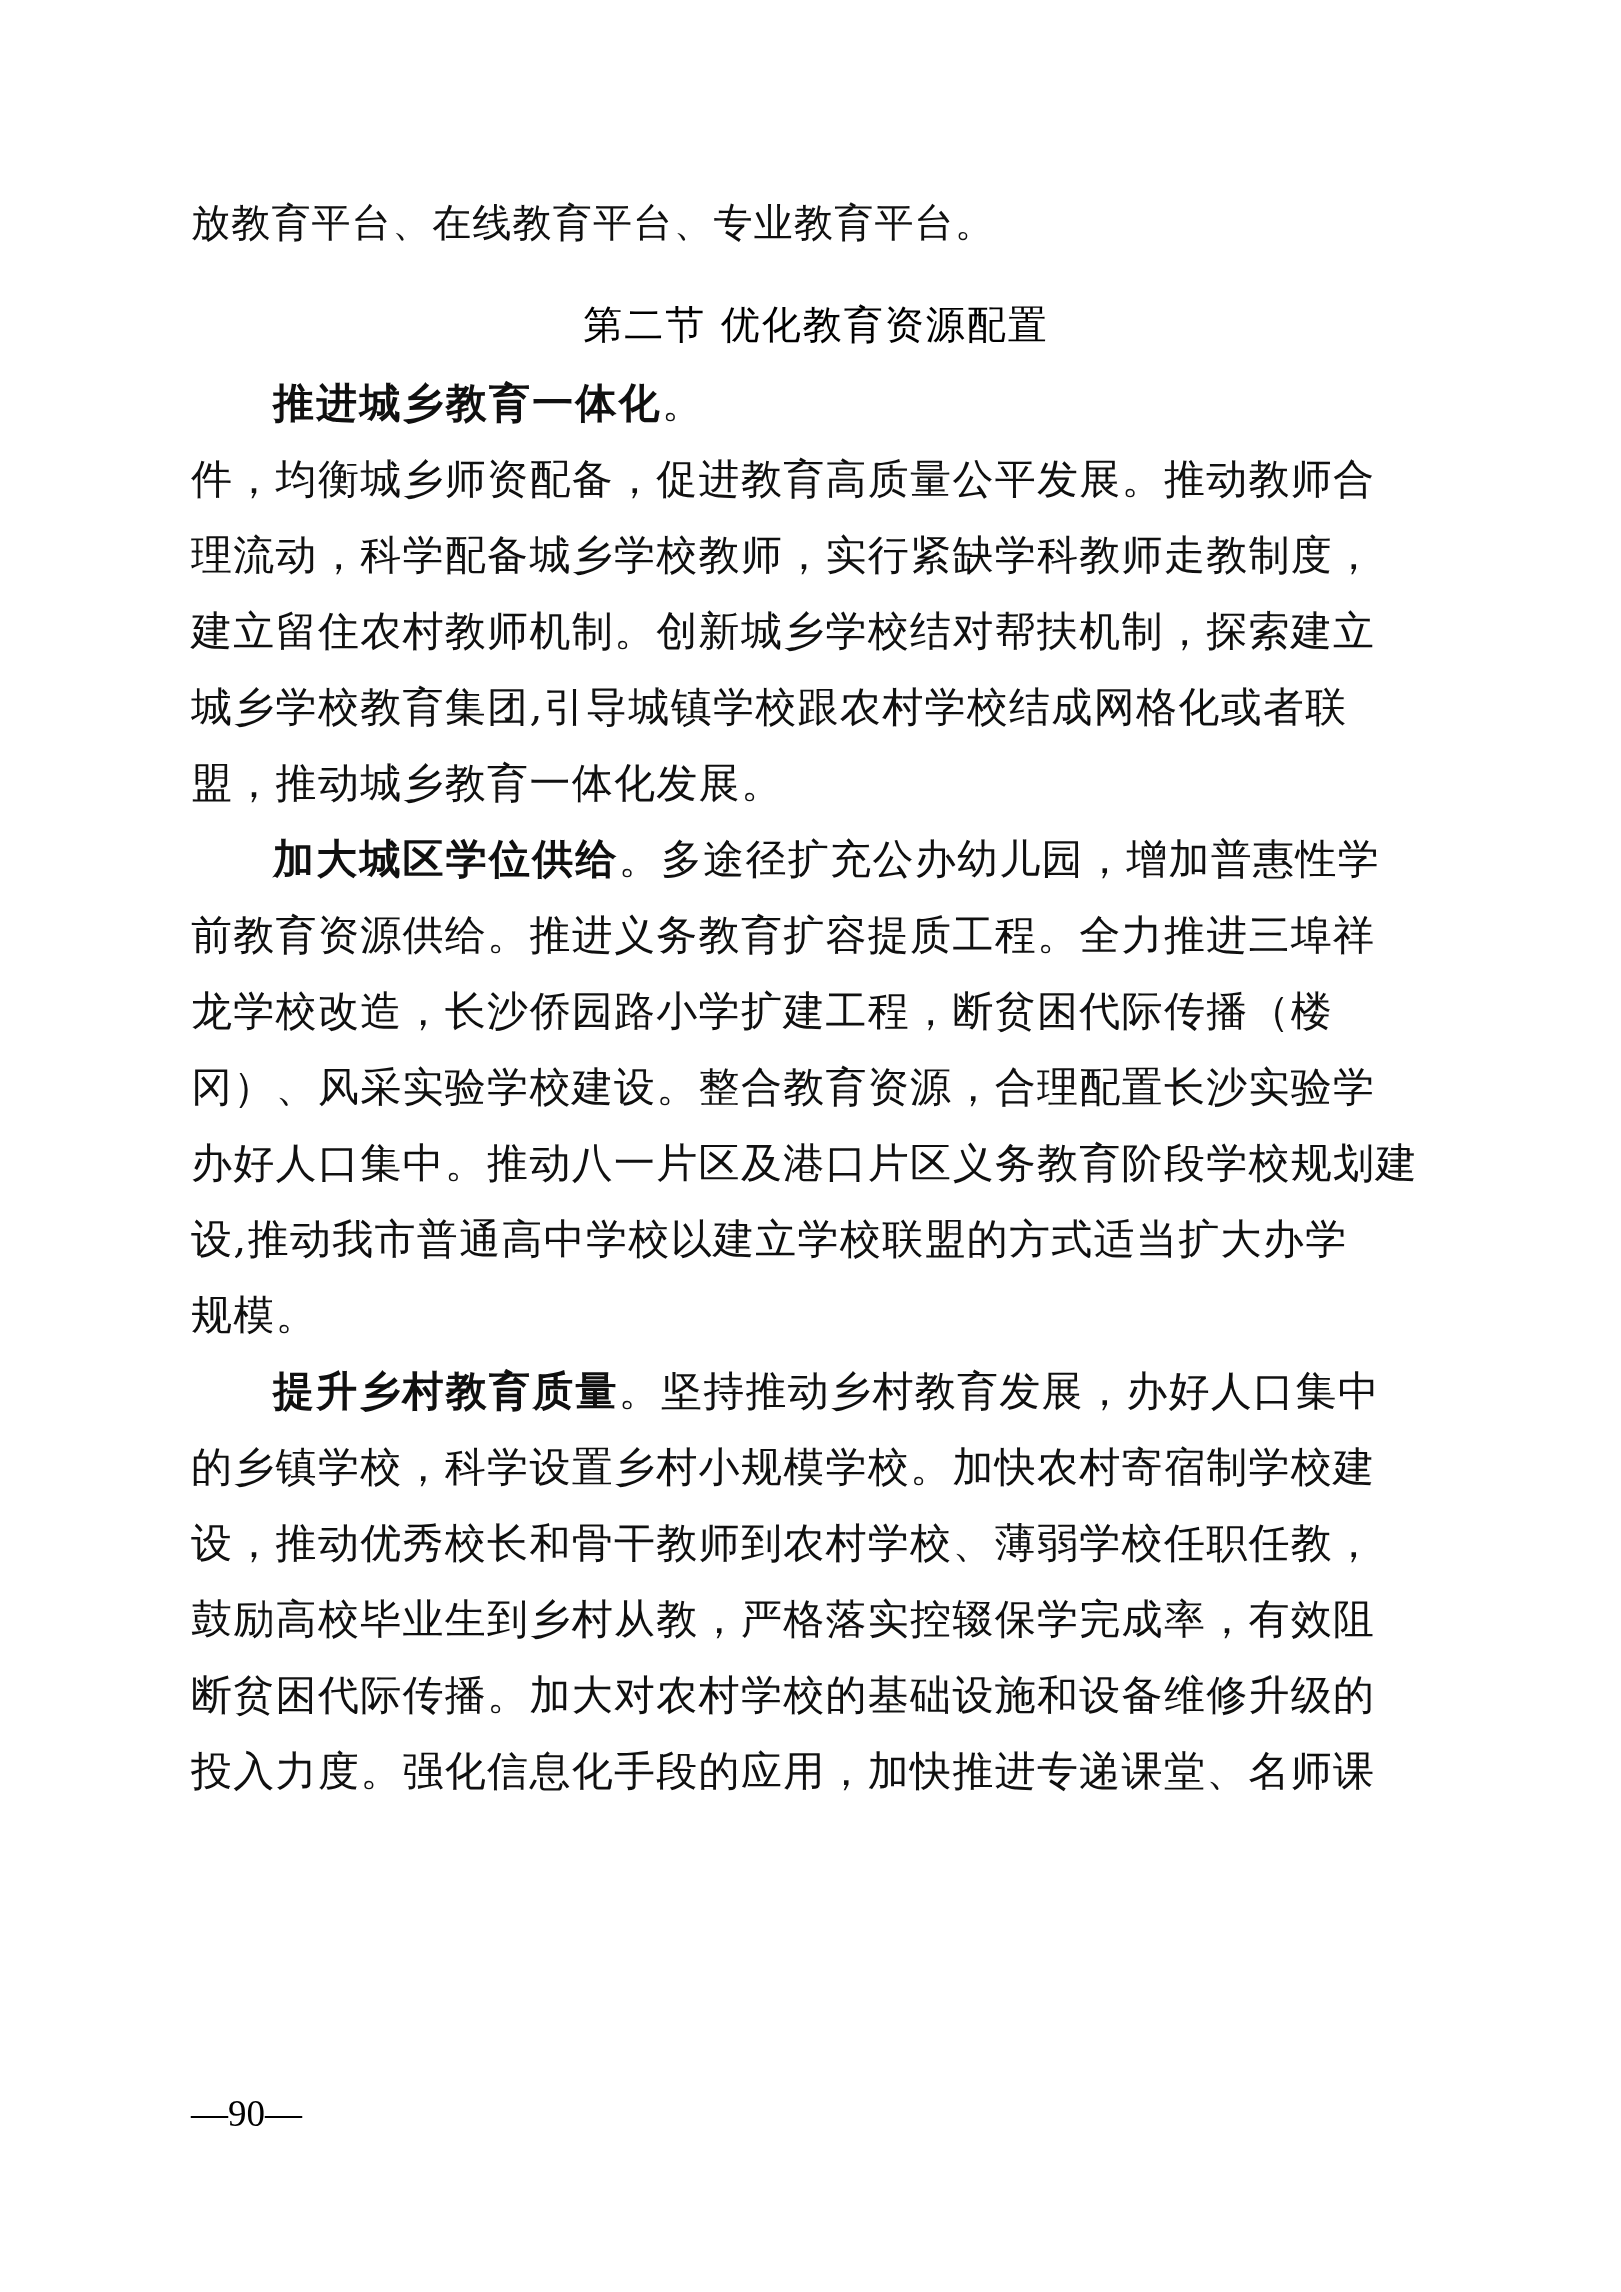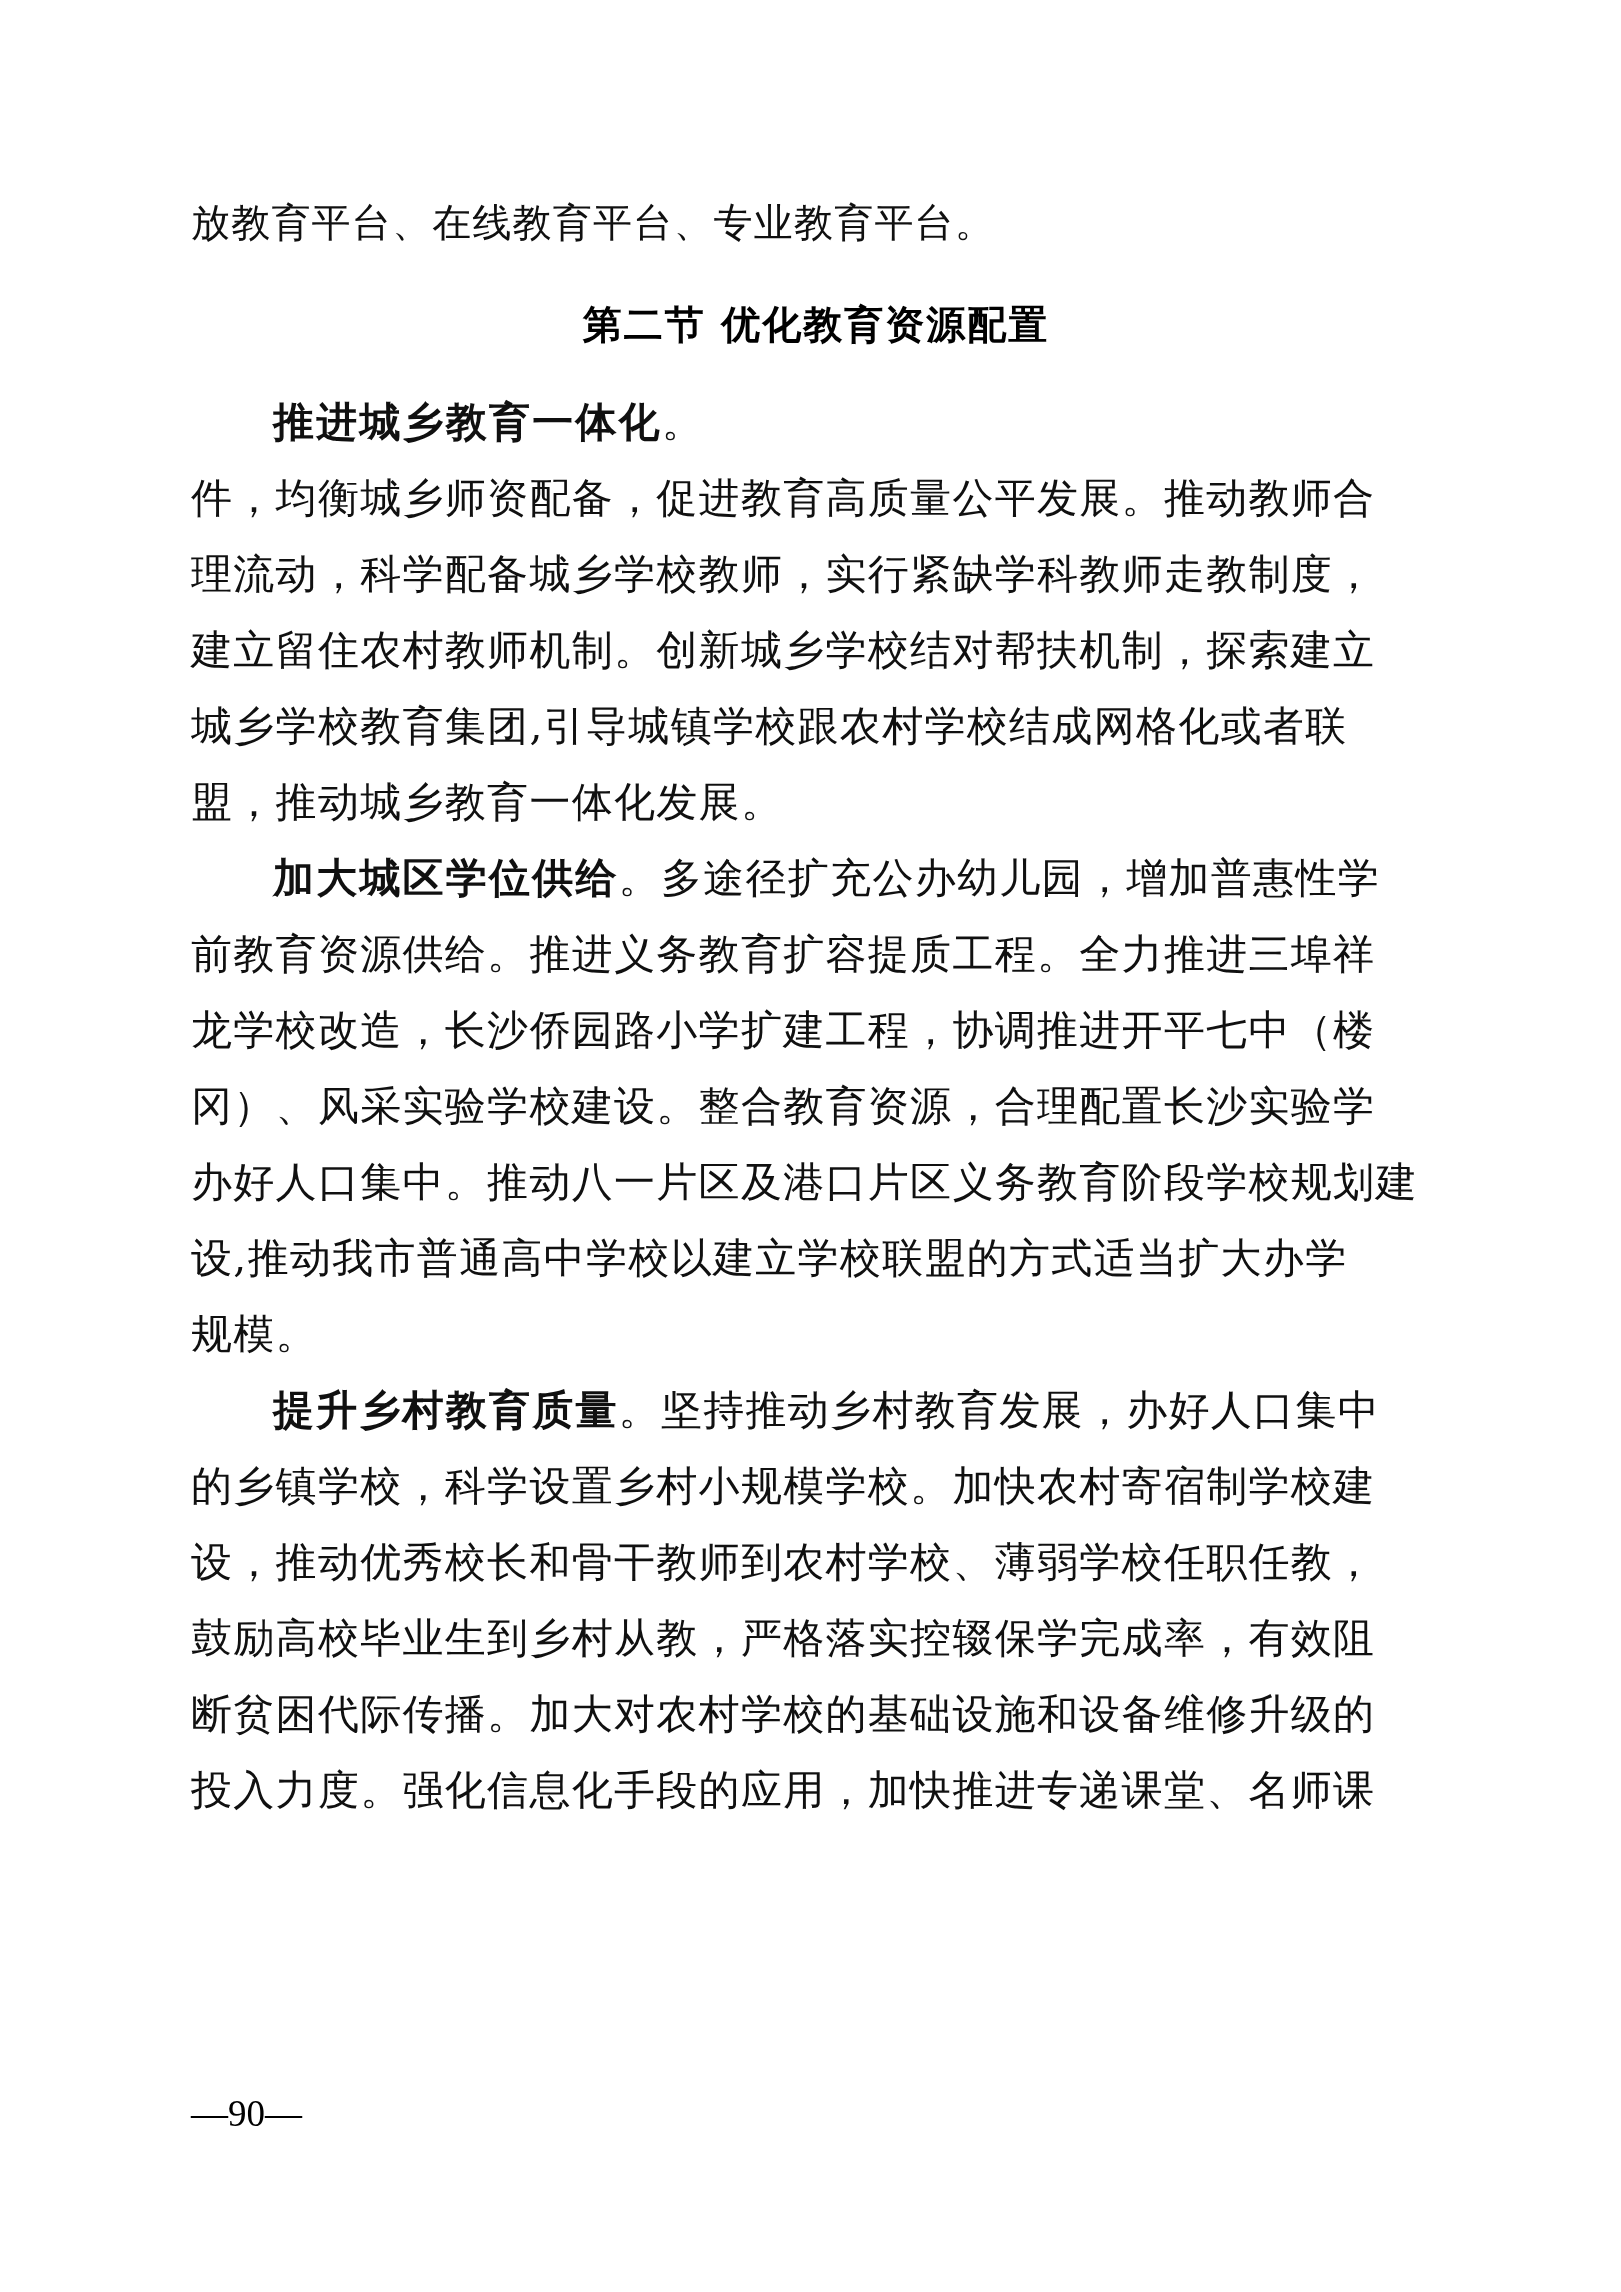--- a/index.html
+++ b/index.html
@@ -29,25 +29,25 @@
     font-size: 39px;
     line-height: 76px;
     color: #101010;
     letter-spacing: 1.2px;
     margin: 0 0 2px 0;
     font-family: Liberation Mono, monospace;
   }
   .section-heading {
     font-family: "DejaVu Sans", "Liberation Sans", sans-serif;
     font-size: 39px;
-    font-weight: bold;
+    font-weight: normal;
     color: #000000;
     text-align: center;
     letter-spacing: 2px;
-    margin: 31px 0 30px 0;
+    margin: 31px 0 11px 0;
     line-height: 59px;
   }
   .page-number {
     position: absolute;
     left: 191px;
     top: 2092px;
     width: 294px;
     text-align: left;
     font-family: "Liberation Serif", "DejaVu Serif", serif;
     font-size: 37px;
@@ -83,21 +83,21 @@
       <span class="linebox">件，均衡城乡师资配备，促进教育高质量公平发展。推动教师合</span>
       <span class="linebox">理流动，科学配备城乡学校教师，实行紧缺学科教师走教制度，</span>
       <span class="linebox">建立留住农村教师机制。创新城乡学校结对帮扶机制，探索建立</span>
       <span class="linebox">城乡学校教育集团,引导城镇学校跟农村学校结成网格化或者联</span>
       <span class="linebox">盟，推动城乡教育一体化发展。</span>
     </div>
 
     <div class="para-block">
       <span class="linebox indent"><span class="topic">加大城区学位供给</span><span>。多途径扩充公办幼儿园，增加普惠性学</span></span>
       <span class="linebox">前教育资源供给。推进义务教育扩容提质工程。全力推进三埠祥</span>
-      <span class="linebox">龙学校改造，长沙侨园路小学扩建工程，协调推进开平七中（楼</span>
+      <span class="linebox">龙学校改造，长沙侨园路小学扩建工程，断贫困代际传播（楼</span>
       <span class="linebox">冈）、风采实验学校建设。整合教育资源，合理配置长沙实验学</span>
       <span class="linebox">办好人口集中。推动八一片区及港口片区义务教育阶段学校规划建</span>
       <span class="linebox">设,推动我市普通高中学校以建立学校联盟的方式适当扩大办学</span>
       <span class="linebox">规模。</span>
     </div>
 
     <div class="para-block">
       <span class="linebox indent"><span class="topic">提升乡村教育质量</span><span>。坚持推动乡村教育发展，办好人口集中</span></span>
       <span class="linebox">的乡镇学校，科学设置乡村小规模学校。加快农村寄宿制学校建</span>
       <span class="linebox">设，推动优秀校长和骨干教师到农村学校、薄弱学校任职任教，</span>

